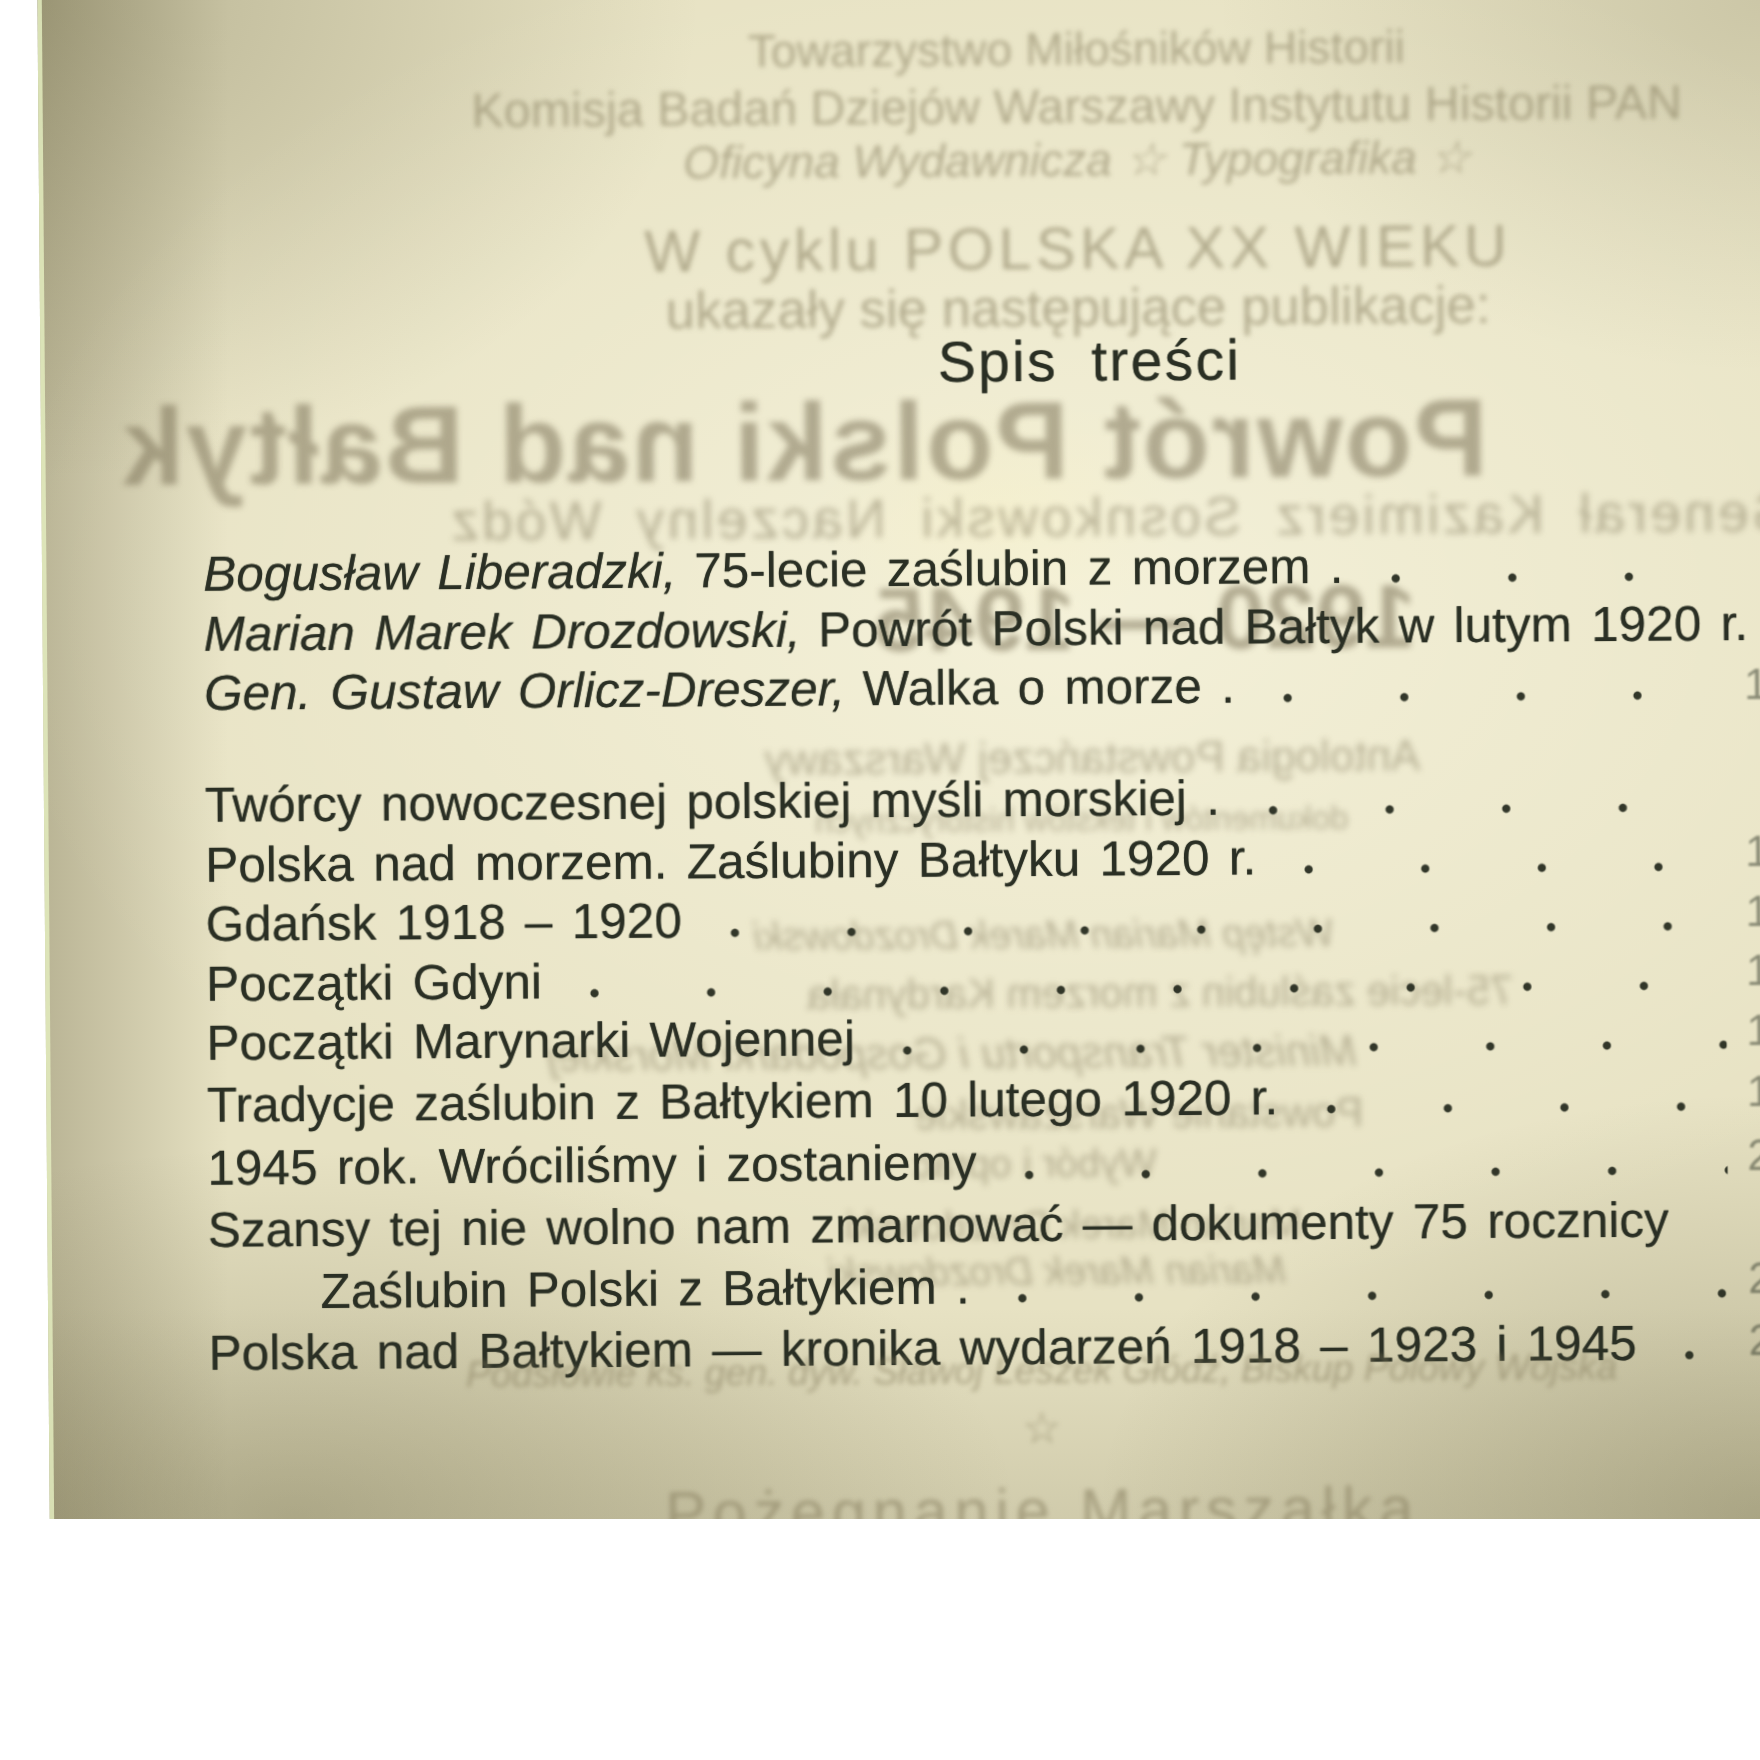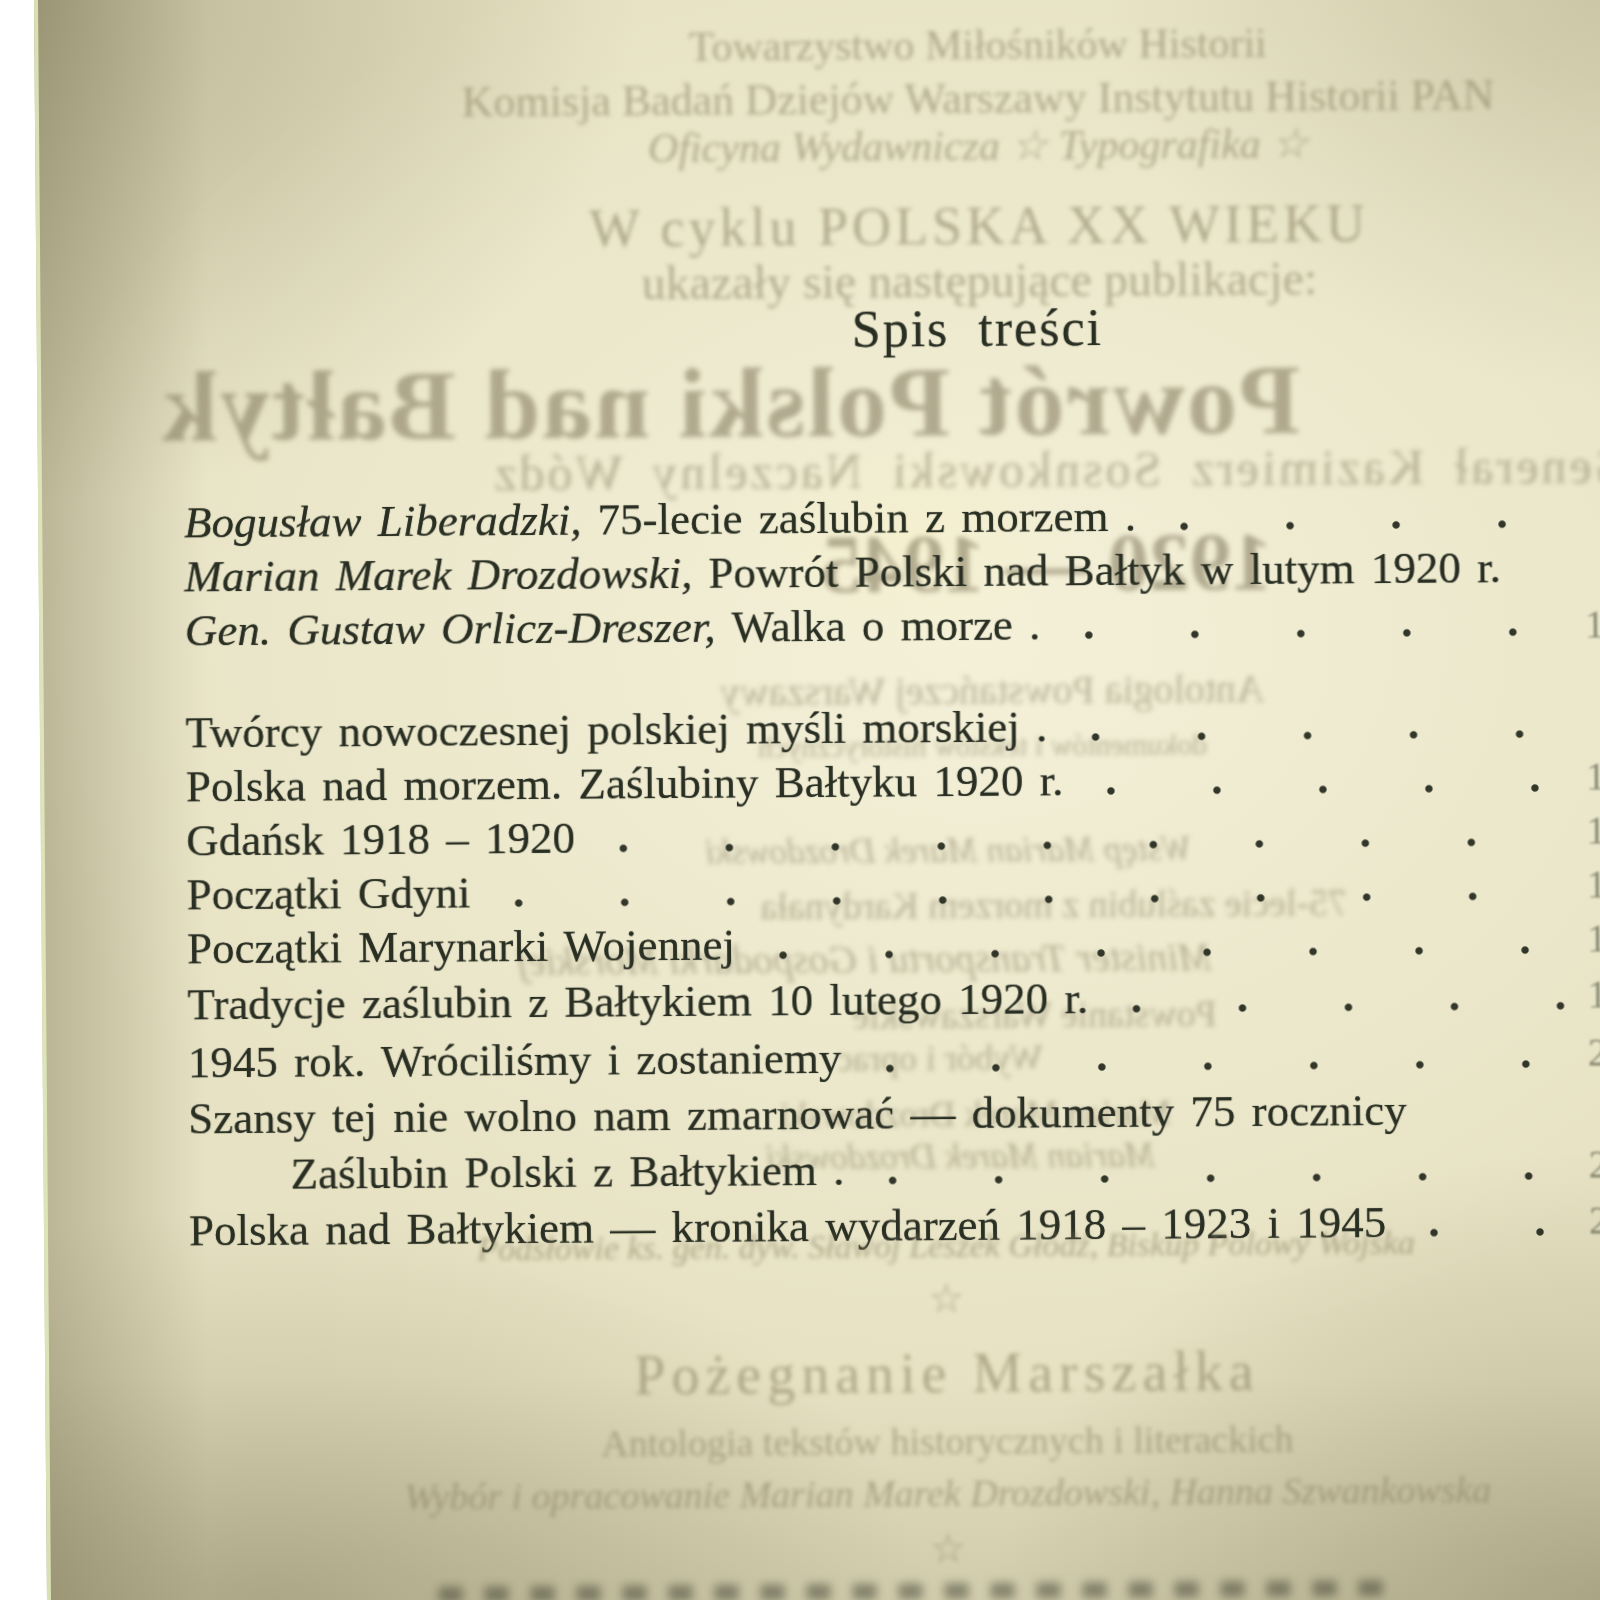--- a/index.html
+++ b/index.html
@@ -1,17 +1,17 @@
 <!DOCTYPE html>
 <html><head>
 <meta charset="utf-8">
 <style>
   html,body{margin:0;padding:0;background:#ffffff;}
-  .photo{position:relative;width:1600px;height:1600px;overflow:hidden;background:#0c4a6e;
-         font-family:Liberation Serif, serif;}
+  .photo{position:relative;width:1600px;height:1381px;overflow:hidden;background:#0c4a6e;
+         font-family:Liberation Sans, sans-serif;}
   
   .page{position:absolute;left:33px;top:0;right:0;bottom:0;overflow:hidden;
     background-color:#e7e2c3;
     background-image:
       radial-gradient(95% 70% at 60% 40%, rgba(255,253,235,.55), rgba(255,253,235,0) 66%),
       radial-gradient(220px 150px at 56% 34%, rgba(242,230,165,.40), rgba(242,230,165,0) 75%),
       radial-gradient(55% 45% at 0% 0%, rgba(95,90,55,.34), rgba(95,90,55,0) 70%),
       radial-gradient(45% 35% at 100% 0%, rgba(95,90,55,.20), rgba(95,90,55,0) 70%),
       radial-gradient(55% 40% at 100% 100%, rgba(88,83,48,.32), rgba(88,83,48,0) 70%),
       radial-gradient(60% 35% at 15% 100%, rgba(88,83,48,.30), rgba(88,83,48,0) 70%),

